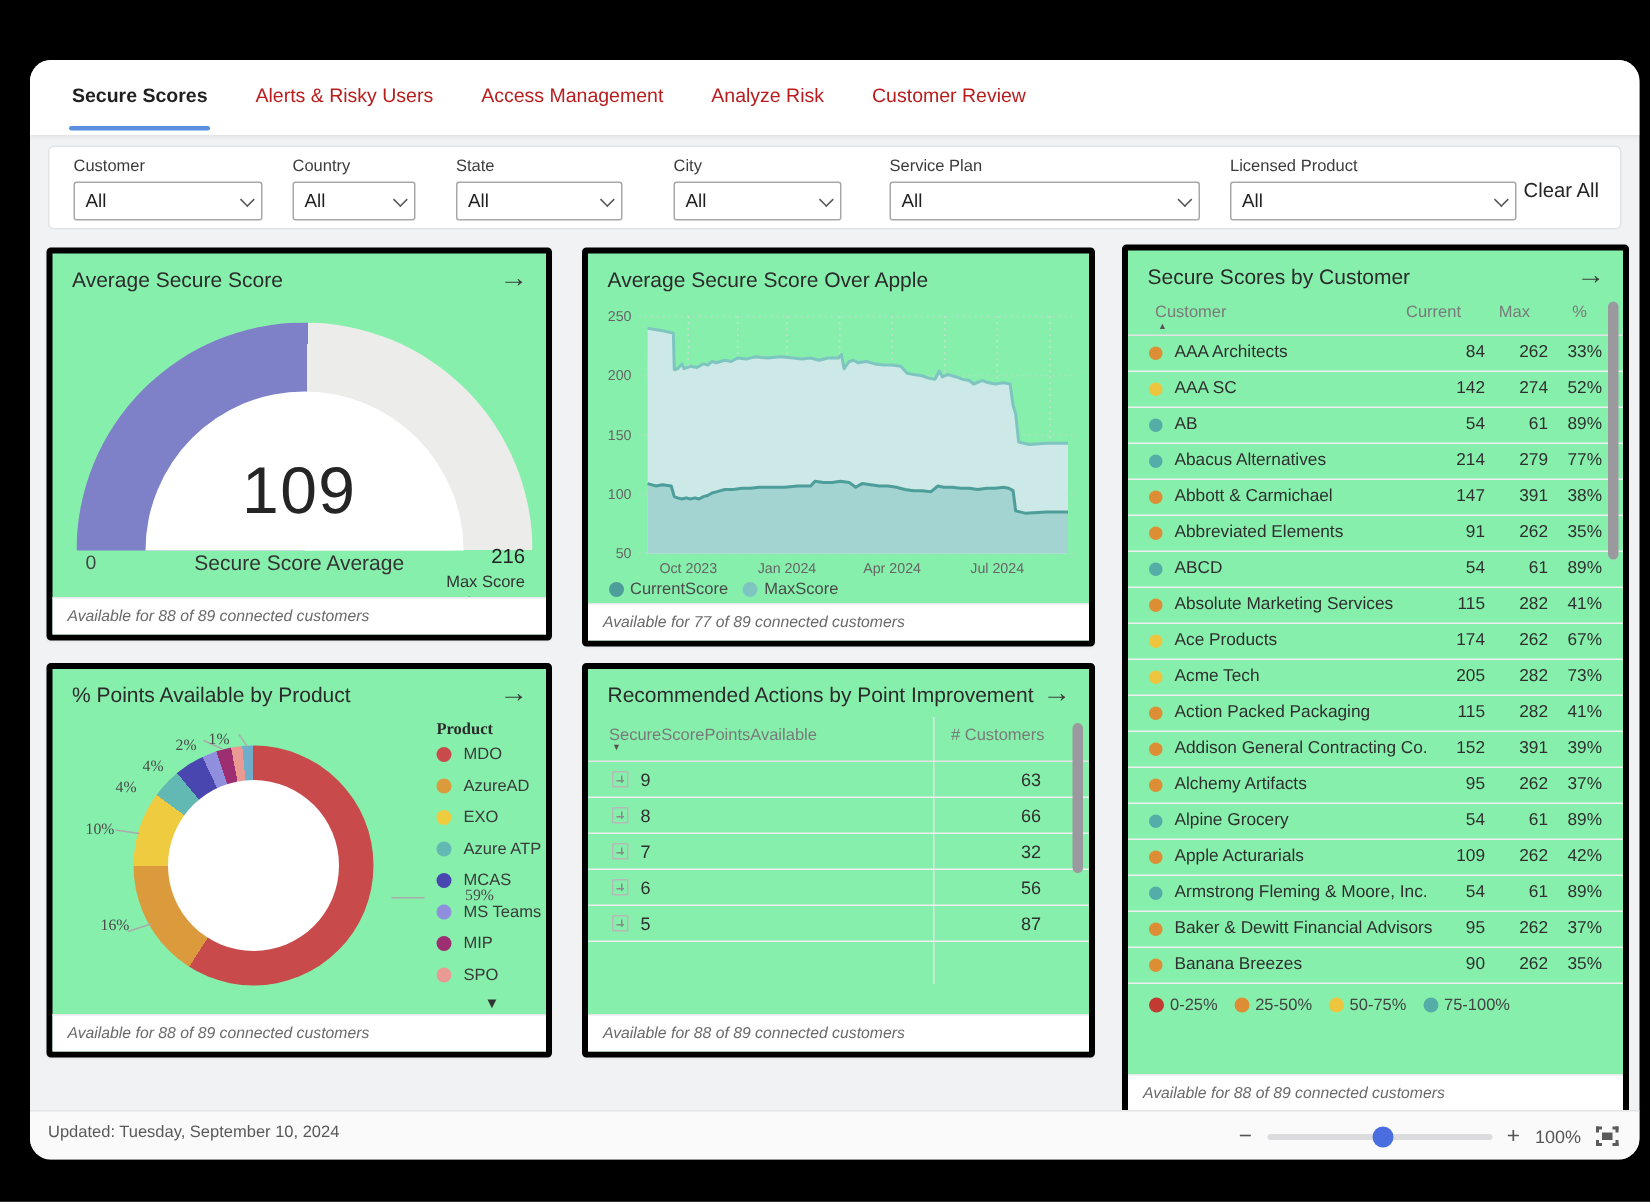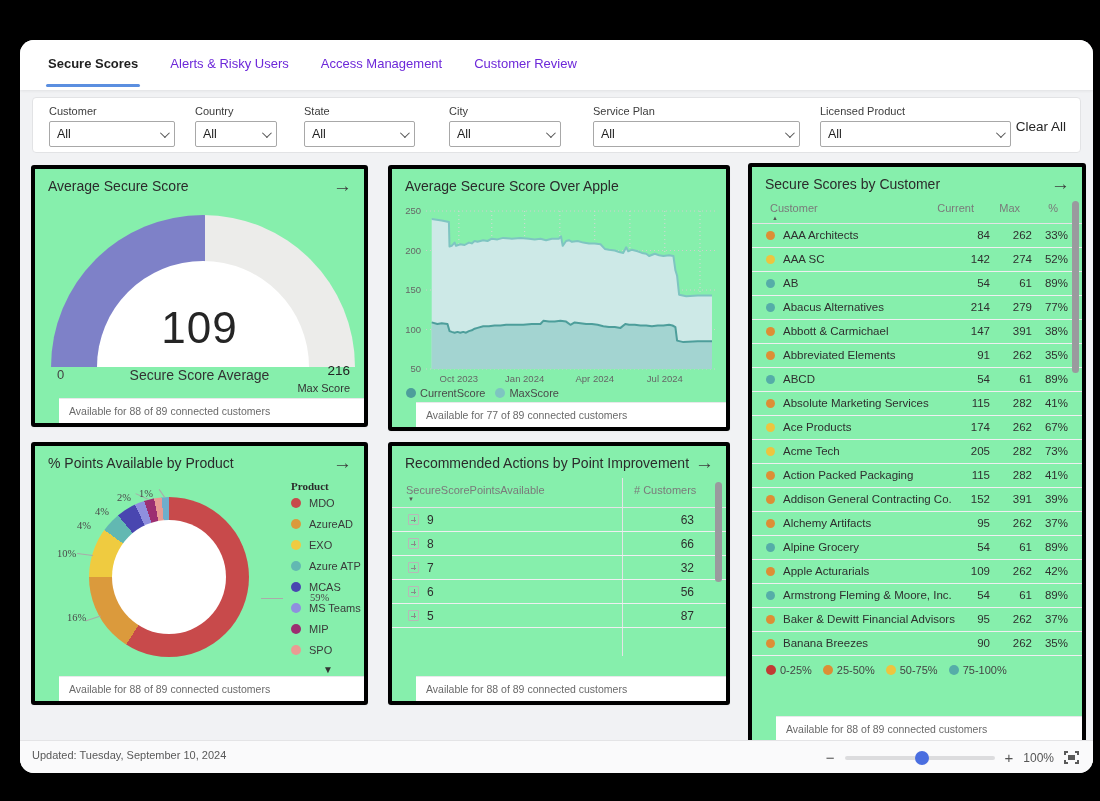--- a/index.html
+++ b/index.html
@@ -2,21 +2,21 @@
 <html><head>
 <meta charset="utf-8">
 <style>
   * { margin:0; padding:0; box-sizing:border-box; }
   html,body { width:1100px; height:801px; background:#000; font-family:"Liberation Sans", sans-serif; overflow:hidden; }
   .stage { position:relative; width:1100px; height:801px; background:#000; }
   .page { position:absolute; left:20px; top:40px; width:1073px; height:733px; background:#f1f2f4; border-radius:14px; overflow:hidden; }
 
   
   .tabbar { position:absolute; left:0; top:0; width:100%; height:50px; background:#fff; box-shadow:0 1px 3px rgba(0,0,0,.07); display:flex; align-items:center; padding-left:12px; z-index:5; }
-  .tab { position:relative; height:50px; line-height:48px; padding:0 16px; font-size:13px; color:#6d28d9; cursor:pointer; white-space:nowrap; }
+  .tab { position:relative; height:50px; line-height:48px; padding:0 16px; font-size:13px; color:#b91c1c; cursor:pointer; white-space:nowrap; }
   .tab.active { color:#1f1f1f; font-weight:bold; }
   .tab.active::after { content:""; position:absolute; left:14px; right:14px; bottom:3px; height:3px; border-radius:2px; background:#5b8fe0; }
 
   
   .filtercard { position:absolute; left:12px; top:57px; width:1049px; height:56px; background:#fff; border:1px solid #e2e3e5; border-radius:4px; display:flex; align-items:flex-start; padding:7px 14px 0 16px; }
   .fgroups { display:flex; flex:1; }
   .fgroup { display:flex; flex-direction:column; }
   .fgroup:nth-child(1){ width:126px; margin-right:20px; }
   .fgroup:nth-child(2){ width:82px;  margin-right:27px; }
   .fgroup:nth-child(3){ width:111px; margin-right:34px; }
@@ -25,21 +25,21 @@
   .fgroup:nth-child(6){ width:191px; }
   .flabel { font-size:11px; color:#3c3c3c; margin-bottom:4px; }
   .fselect { height:26px; border:1px solid #a8a8a8; border-radius:2px; background:#fff; display:flex; align-items:center; justify-content:space-between; padding:0 7px; font-size:12.5px; color:#1f1f1f; cursor:pointer; }
   .chev { width:7px; height:7px; border-right:1.4px solid #555; border-bottom:1.4px solid #555; transform:rotate(45deg) translateY(-2px); }
   .clearall { margin-left:auto; margin-top:14px; background:none; border:none; font-size:13.5px; color:#252525; cursor:pointer; white-space:nowrap; }
 
   
   .card { position:absolute; background:#86efac; border:4px solid #000000; border-radius:3px; box-shadow:0 1px 2px rgba(0,0,0,.04); }
   .card-title { position:absolute; left:13px; top:9px; font-size:14px; color:#2b2b2b; }
   .card-arrow { position:absolute; right:12px; top:6px; font-size:19px; color:#3c3c3c; cursor:pointer; line-height:22px; }
-  .card-footer { position:absolute; left:0; right:0; bottom:0; height:25px; border-top:1px solid #e8e8ea; font-size:10.5px; color:#6a6a6a; line-height:24px; padding-left:10px; background:#fff;margin-left:24px; }
+  .card-footer { position:absolute; left:0; right:0; bottom:0; height:25px; border-top:1px solid #e8e8ea; font-size:10.5px; font-style:italic; color:#6a6a6a; line-height:24px; padding-left:10px; background:#fff; }
 
   
   #card-gauge { left:11px; top:125px; width:337px; height:262px; }
   .arc-clip { position:absolute; left:16px; top:46px; width:304px; height:152px; overflow:hidden; }
   .arc { width:304px; height:304px; border-radius:50%; }
   .arc-hole { position:absolute; left:46px; top:46px; width:212px; height:212px; border-radius:50%; background:#fff; }
   .gauge-value { position:absolute; left:0; width:100%; top:134px; text-align:center; font-size:44px; font-weight:300; color:#252525; letter-spacing:1px; }
   .gauge-min { position:absolute; left:22px; top:198px; font-size:13px; color:#444; }
   .gauge-max { position:absolute; right:14px; top:194px; font-size:13.5px; color:#222; }
   .gauge-center-label { position:absolute; left:0; width:100%; top:198px; text-align:center; font-size:14px; color:#333; }
@@ -127,20 +127,21 @@
 </head>
 <body>
 
 <div class="stage">
   <div class="page">
 
     <div class="tabbar">
         <div class="tab active">Secure Scores</div>
         <div class="tab">Alerts &amp; Risky Users</div>
         <div class="tab">Access Management</div>
+        <div class="tab">Analyze Risk</div>
         <div class="tab">Customer Review</div>
       </div>
 
     <div class="filtercard">
       <div class="fgroups">
           <div class="fgroup">
             <div class="flabel">Customer</div>
             <div class="fselect">
               <span>All</span>
               <span class="chev"></span>

